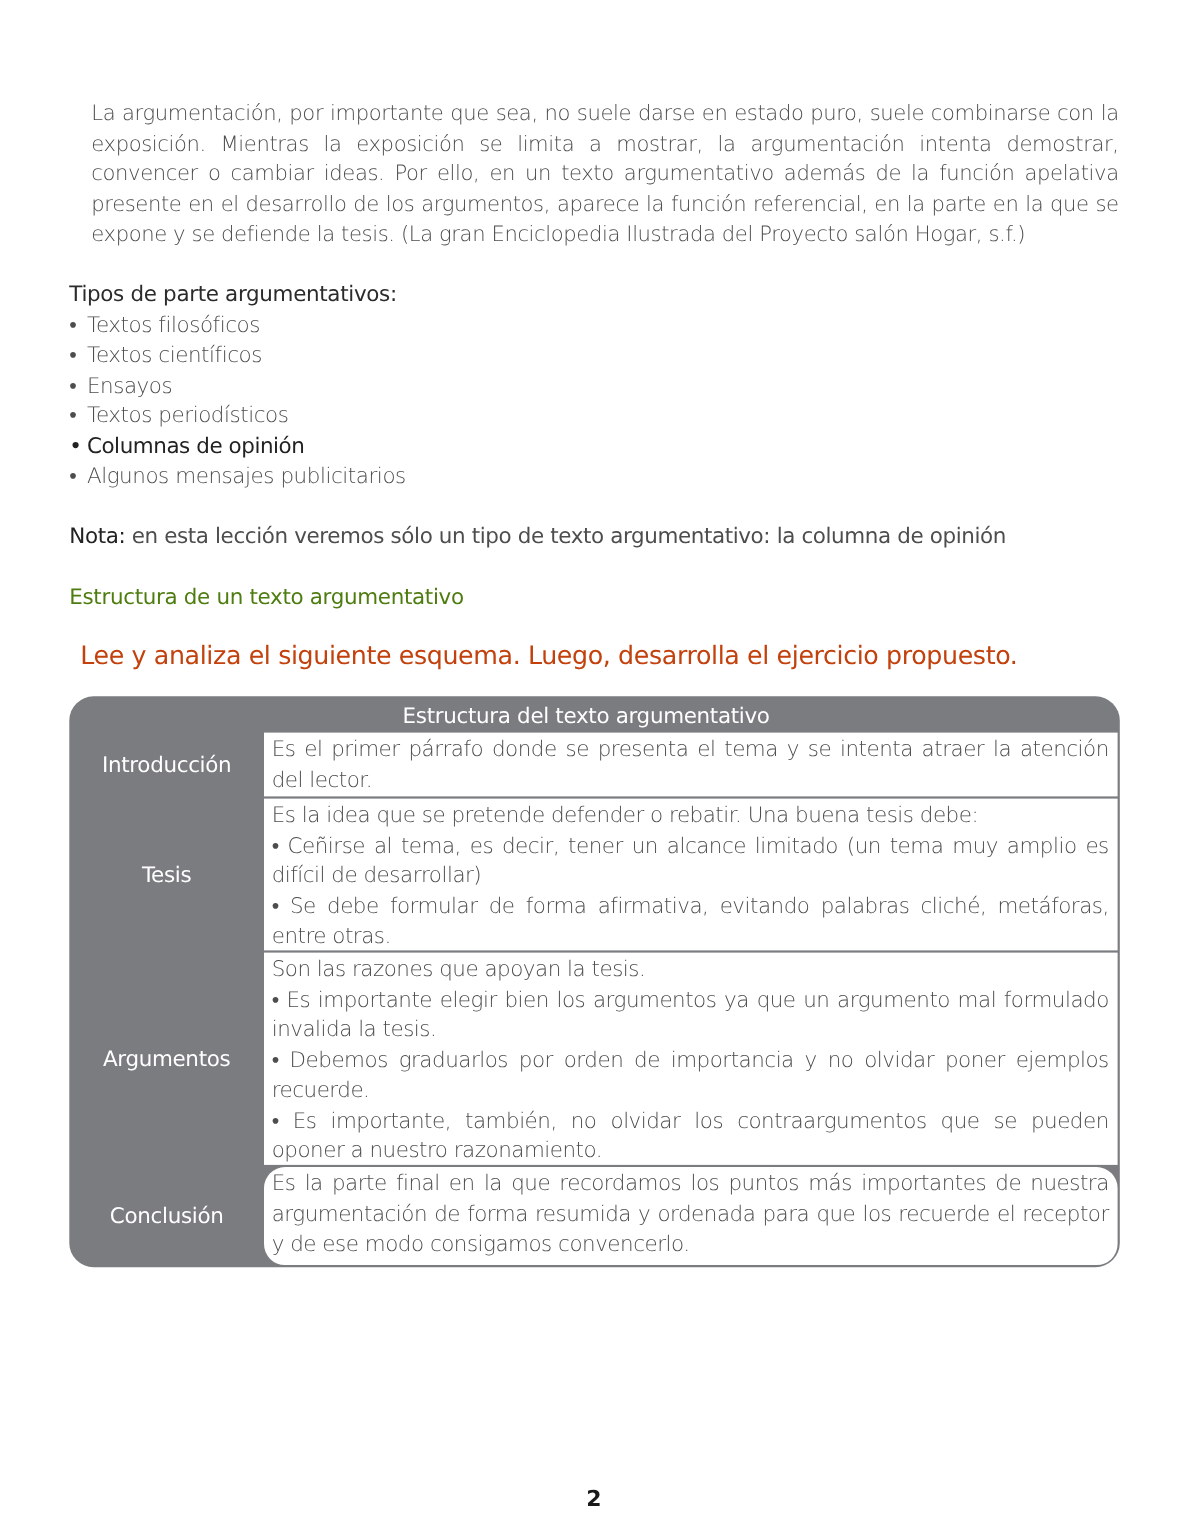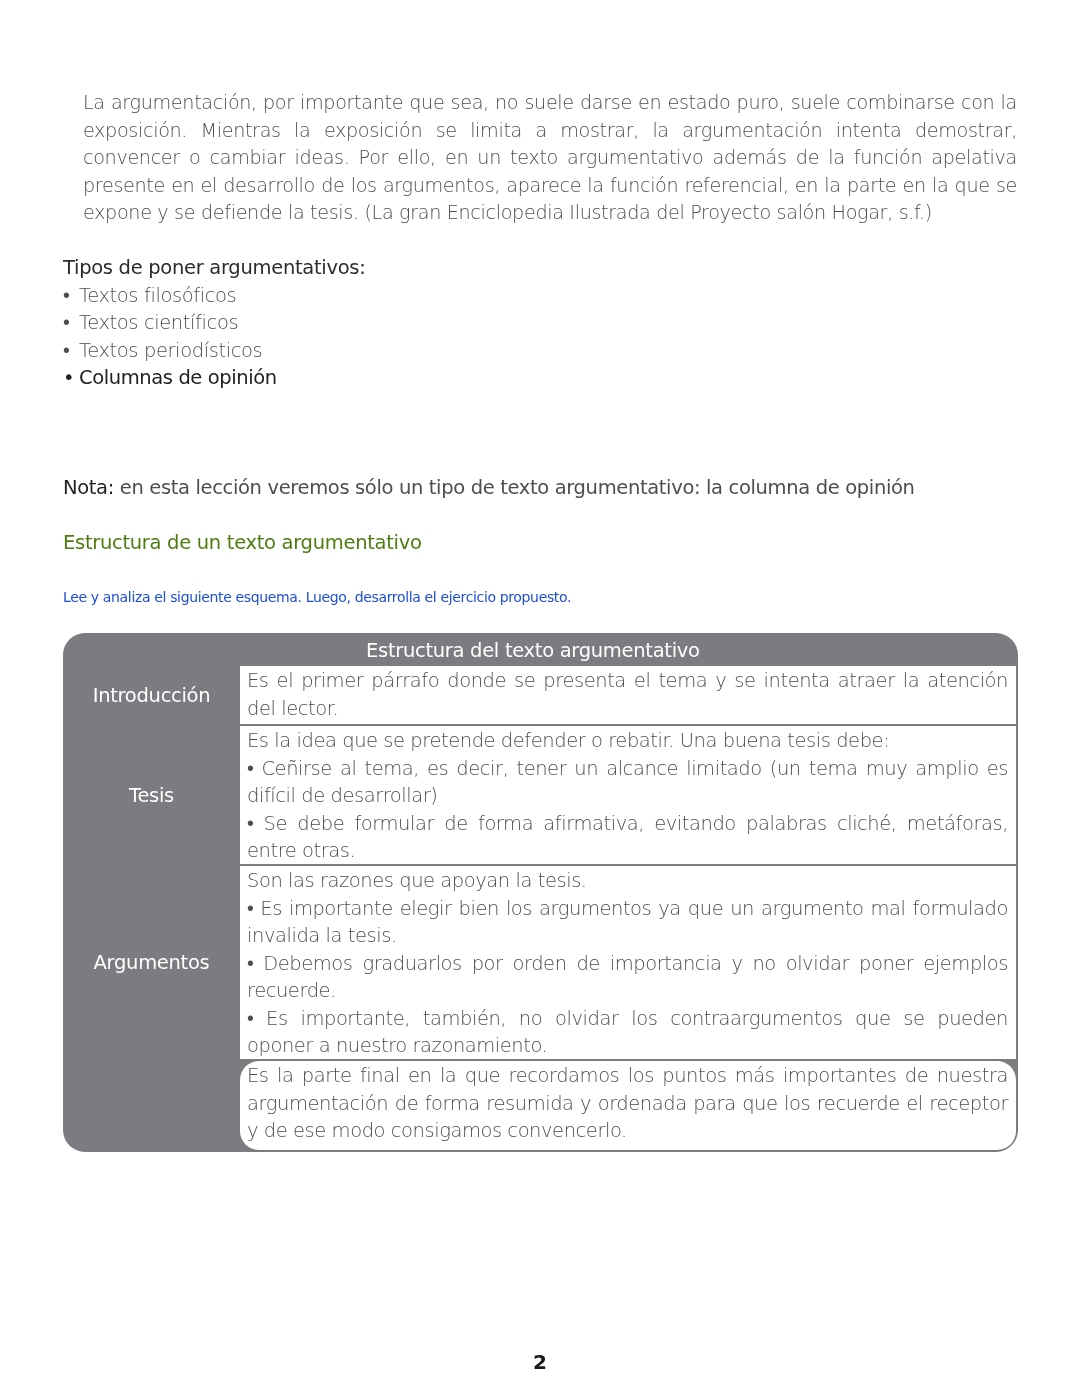--- a/index.html
+++ b/index.html
@@ -79,25 +79,25 @@
       top: 529px;
       font-size: 19.5px;
       line-height: 27.5px;
       color: #4d7c0f;
       letter-spacing: -0.3px;
       margin: 0;
       white-space: nowrap;
     }
     .instruction {
       position: absolute;
-      left: 63px;
+      left: 73px;
       top: 584px;
-      font-size: 14px;
-      line-height: 27.5px;
-      color: #1d4ed8;
+      font-size: 23px;
+      line-height: 27.5px;
+      color: #c2410c;
       letter-spacing: -0.35px;
       margin: 0;
       white-space: nowrap;
     }
 
     
     .structure-table {
       position: absolute;
       left: 63px;
       top: 633px;
@@ -171,26 +171,28 @@
       font-weight: bold;
       color: #1a1a1a;
     }
   </style>
 </head>
 <body>
 
 <p class="intro-paragraph">La argumentación, por importante que sea, no suele darse en estado puro, suele combinarse con la exposición. Mientras la exposición se limita a mostrar, la argumentación intenta demostrar, convencer o cambiar ideas. Por ello, en un texto argumentativo además de la función apelativa presente en el desarrollo de los argumentos, aparece la función referencial, en la parte en la que se expone y se defiende la tesis. (La gran Enciclopedia Ilustrada del Proyecto salón Hogar, s.f.)</p>
 
 <div class="types-block">
-  <p class="types-heading">Tipos de poner argumentativos:</p>
+  <p class="types-heading">Tipos de parte argumentativos:</p>
   <ul class="types-list">
     <li><span class="bullet">•</span><span>Textos filosóficos</span></li>
     <li><span class="bullet">•</span><span>Textos científicos</span></li>
+    <li><span class="bullet">•</span><span>Ensayos</span></li>
     <li><span class="bullet">•</span><span>Textos periodísticos</span></li>
     <li class="emph"><span class="bullet">•</span><span>Columnas de opinión</span></li>
+    <li><span class="bullet">•</span><span>Algunos mensajes publicitarios</span></li>
   </ul>
 </div>
 
 <p class="note-line"><span class="note-label">Nota:</span><span> en esta lección veremos sólo un tipo de texto argumentativo: la columna de opinión</span></p>
 
 <p class="section-heading">Estructura de un texto argumentativo</p>
 
 <p class="instruction">Lee y analiza el siguiente esquema. Luego, desarrolla el ejercicio propuesto.</p>
 
 <div class="structure-table">
@@ -216,19 +218,20 @@
     <div class="row-label">Argumentos</div>
     <div class="row-content">
       <p>Son las razones que apoyan la tesis.</p>
       <p>• Es importante elegir bien los argumentos ya que un argumento mal formulado invalida la tesis.</p>
       <p>• Debemos graduarlos por orden de importancia y no olvidar poner ejemplos recuerde.</p>
       <p>• Es importante, también, no olvidar los contraargumentos que se pueden oponer a nuestro razonamiento.</p>
     </div>
   </div>
 
   <div class="table-row row-last" style="top:428px;height:89px;">
+    <div class="row-label">Conclusión</div>
     <div class="row-content">
       <p>Es la parte final en la que recordamos los puntos más importantes de nuestra argumentación de forma resumida y ordenada para que los recuerde el receptor y de ese modo consigamos convencerlo.</p>
     </div>
   </div>
 </div>
 
 <div class="page-number">2</div>
 
 </body></html>

